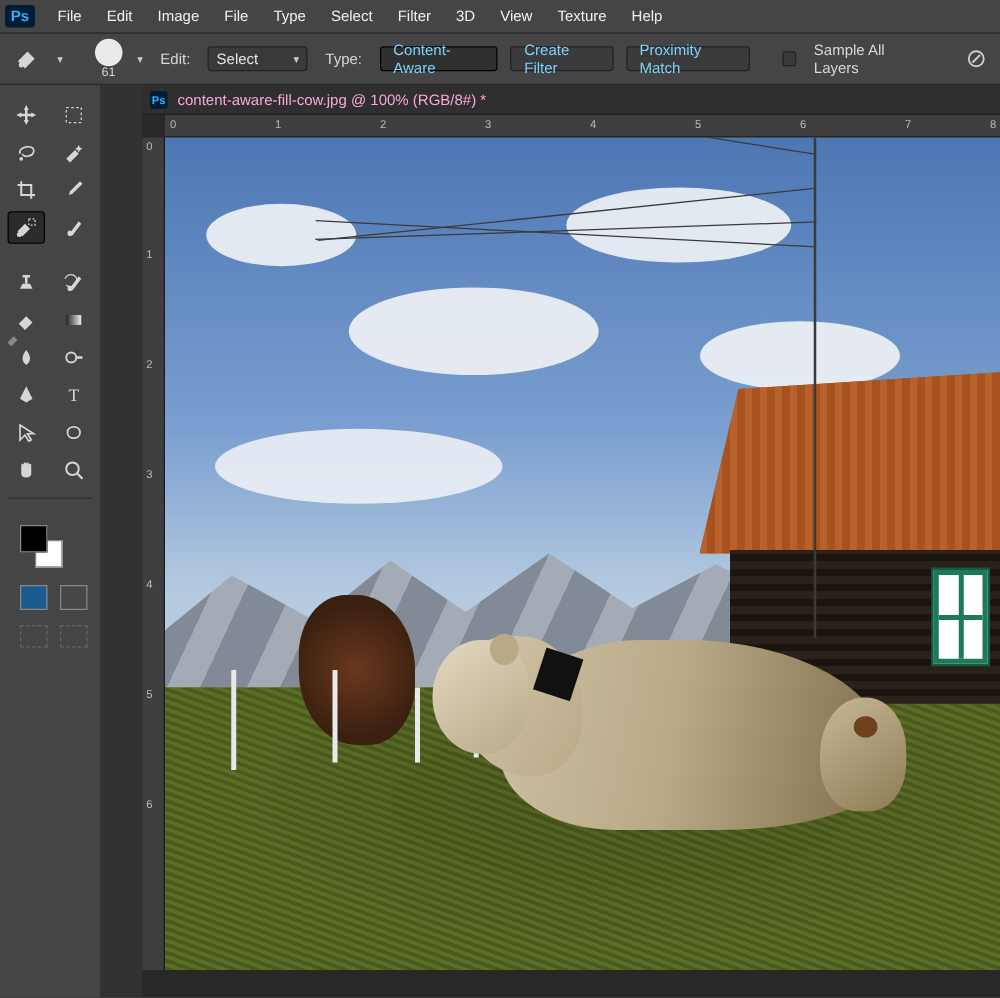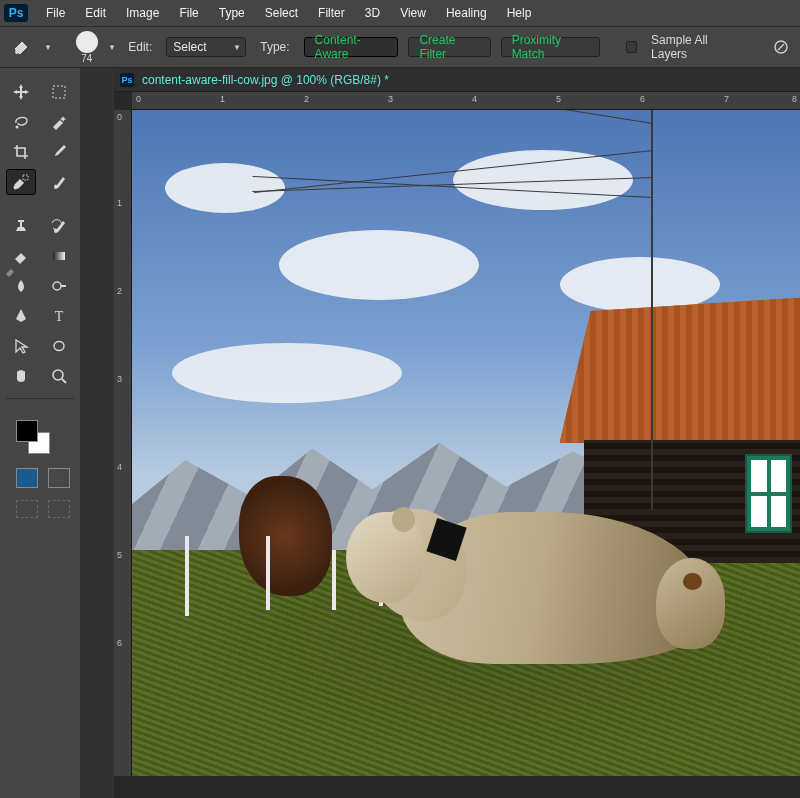--- a/index.html
+++ b/index.html
@@ -69,21 +69,21 @@
     min-width: 80px;
     justify-content: space-between;
   }
   .opt-btn {
     background: #3a3a3a;
     border: 1px solid #222;
     border-radius: 3px;
     height: 20px;
     padding: 0 10px;
     display: flex; align-items: center;
-    color: #22c55e;
+    color: #7dd3fc;
   }
   .opt-btn.active { background: #303030; border-color: #000; }
   .chk {
     width: 12px; height: 12px; border: 1px solid #222; background: #3a3a3a; border-radius: 2px;
   }
   .opt-icon {
     width: 20px; height: 20px; display:flex;align-items:center;justify-content:center;
   }
   
   .workspace {
@@ -150,21 +150,21 @@
     height: 24px;
     display: flex; align-items: center;
     padding-left: 6px;
     background: #2f2f2f;
     border-bottom: 1px solid #1f1f1f;
     gap: 8px;
   }
   .doc-tab .ps-mini {
     width:14px;height:14px;background:#001c33;color:#29b5ff;font-weight:bold;font-size:9px;border-radius:2px;display:flex;align-items:center;justify-content:center;
   }
-  .doc-title { color:#5eead4; }
+  .doc-title { color:#f9a8d4; }
   .ruler-top {
     height: 18px;
     background: #3f3f3f;
     border-bottom:1px solid #1c1c1c;
     position: relative;
     margin-left: 18px;
   }
   .ruler-top .tl { position:absolute; top:2px; font-size:9px; color:#bbb; }
   .ruler-left {
     position:absolute; left:0; top:42px;
@@ -283,36 +283,36 @@
   <div class="ps-logo">Ps</div>
   <div class="menu-item">File</div>
   <div class="menu-item">Edit</div>
   <div class="menu-item">Image</div>
   <div class="menu-item">File</div>
   <div class="menu-item">Type</div>
   <div class="menu-item">Select</div>
   <div class="menu-item">Filter</div>
   <div class="menu-item">3D</div>
   <div class="menu-item">View</div>
-  <div class="menu-item">Healing</div>
+  <div class="menu-item">Texture</div>
   <div class="menu-item">Help</div>
 </div>
 
 <div class="options-bar">
   <div class="tool-ind">
     <svg width="20" height="20" viewBox="0 0 20 20">
         <path class="ico" d="M3 12 L10 5 L15 10 L8 17 Z" fill="#d6d6d6"></path>
         <circle cx="5" cy="15" r="2" fill="#d6d6d6"></circle>
       </svg>
   </div>
   <span class="caret-down">▾</span>
   <div style="width:6px"></div>
   <div class="brush-preview">
     <div class="brush-dot"></div>
-    <span style="font-size:10px">74</span>
+    <span style="font-size:10px">61</span>
   </div>
   <span class="caret-down">▾</span>
 
   <span class="opt-label">Edit:</span>
   <div class="select">
     <span>Select</span>
     <span class="caret-down">▾</span>
   </div>
 
   <span class="opt-label">Type:</span>

